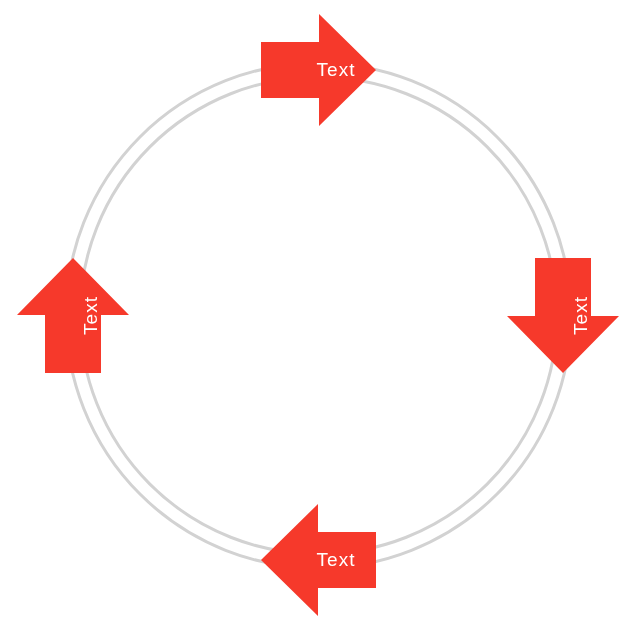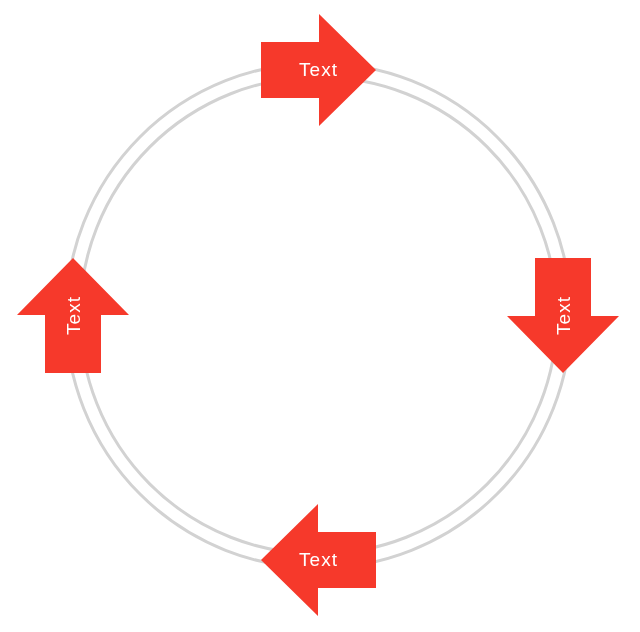--- a/index.html
+++ b/index.html
@@ -15,20 +15,21 @@
     overflow: hidden;
     background: #ffffff;
   }
   .ring-svg {
     position: absolute;
     left: 0;
     top: 0;
   }
   .arrow {
     position: absolute;
+    padding-left: 35px;
   }
   .arrow svg {
     position: absolute;
     left: 0;
     top: 0;
     display: block;
   }
   .arrow-top    { left: 261px; top: 14px;  width: 115px; height: 112px; }
   .arrow-right  { left: 507px; top: 258px; width: 112px; height: 115px; }
   .arrow-bottom { left: 261px; top: 504px; width: 115px; height: 112px; }

